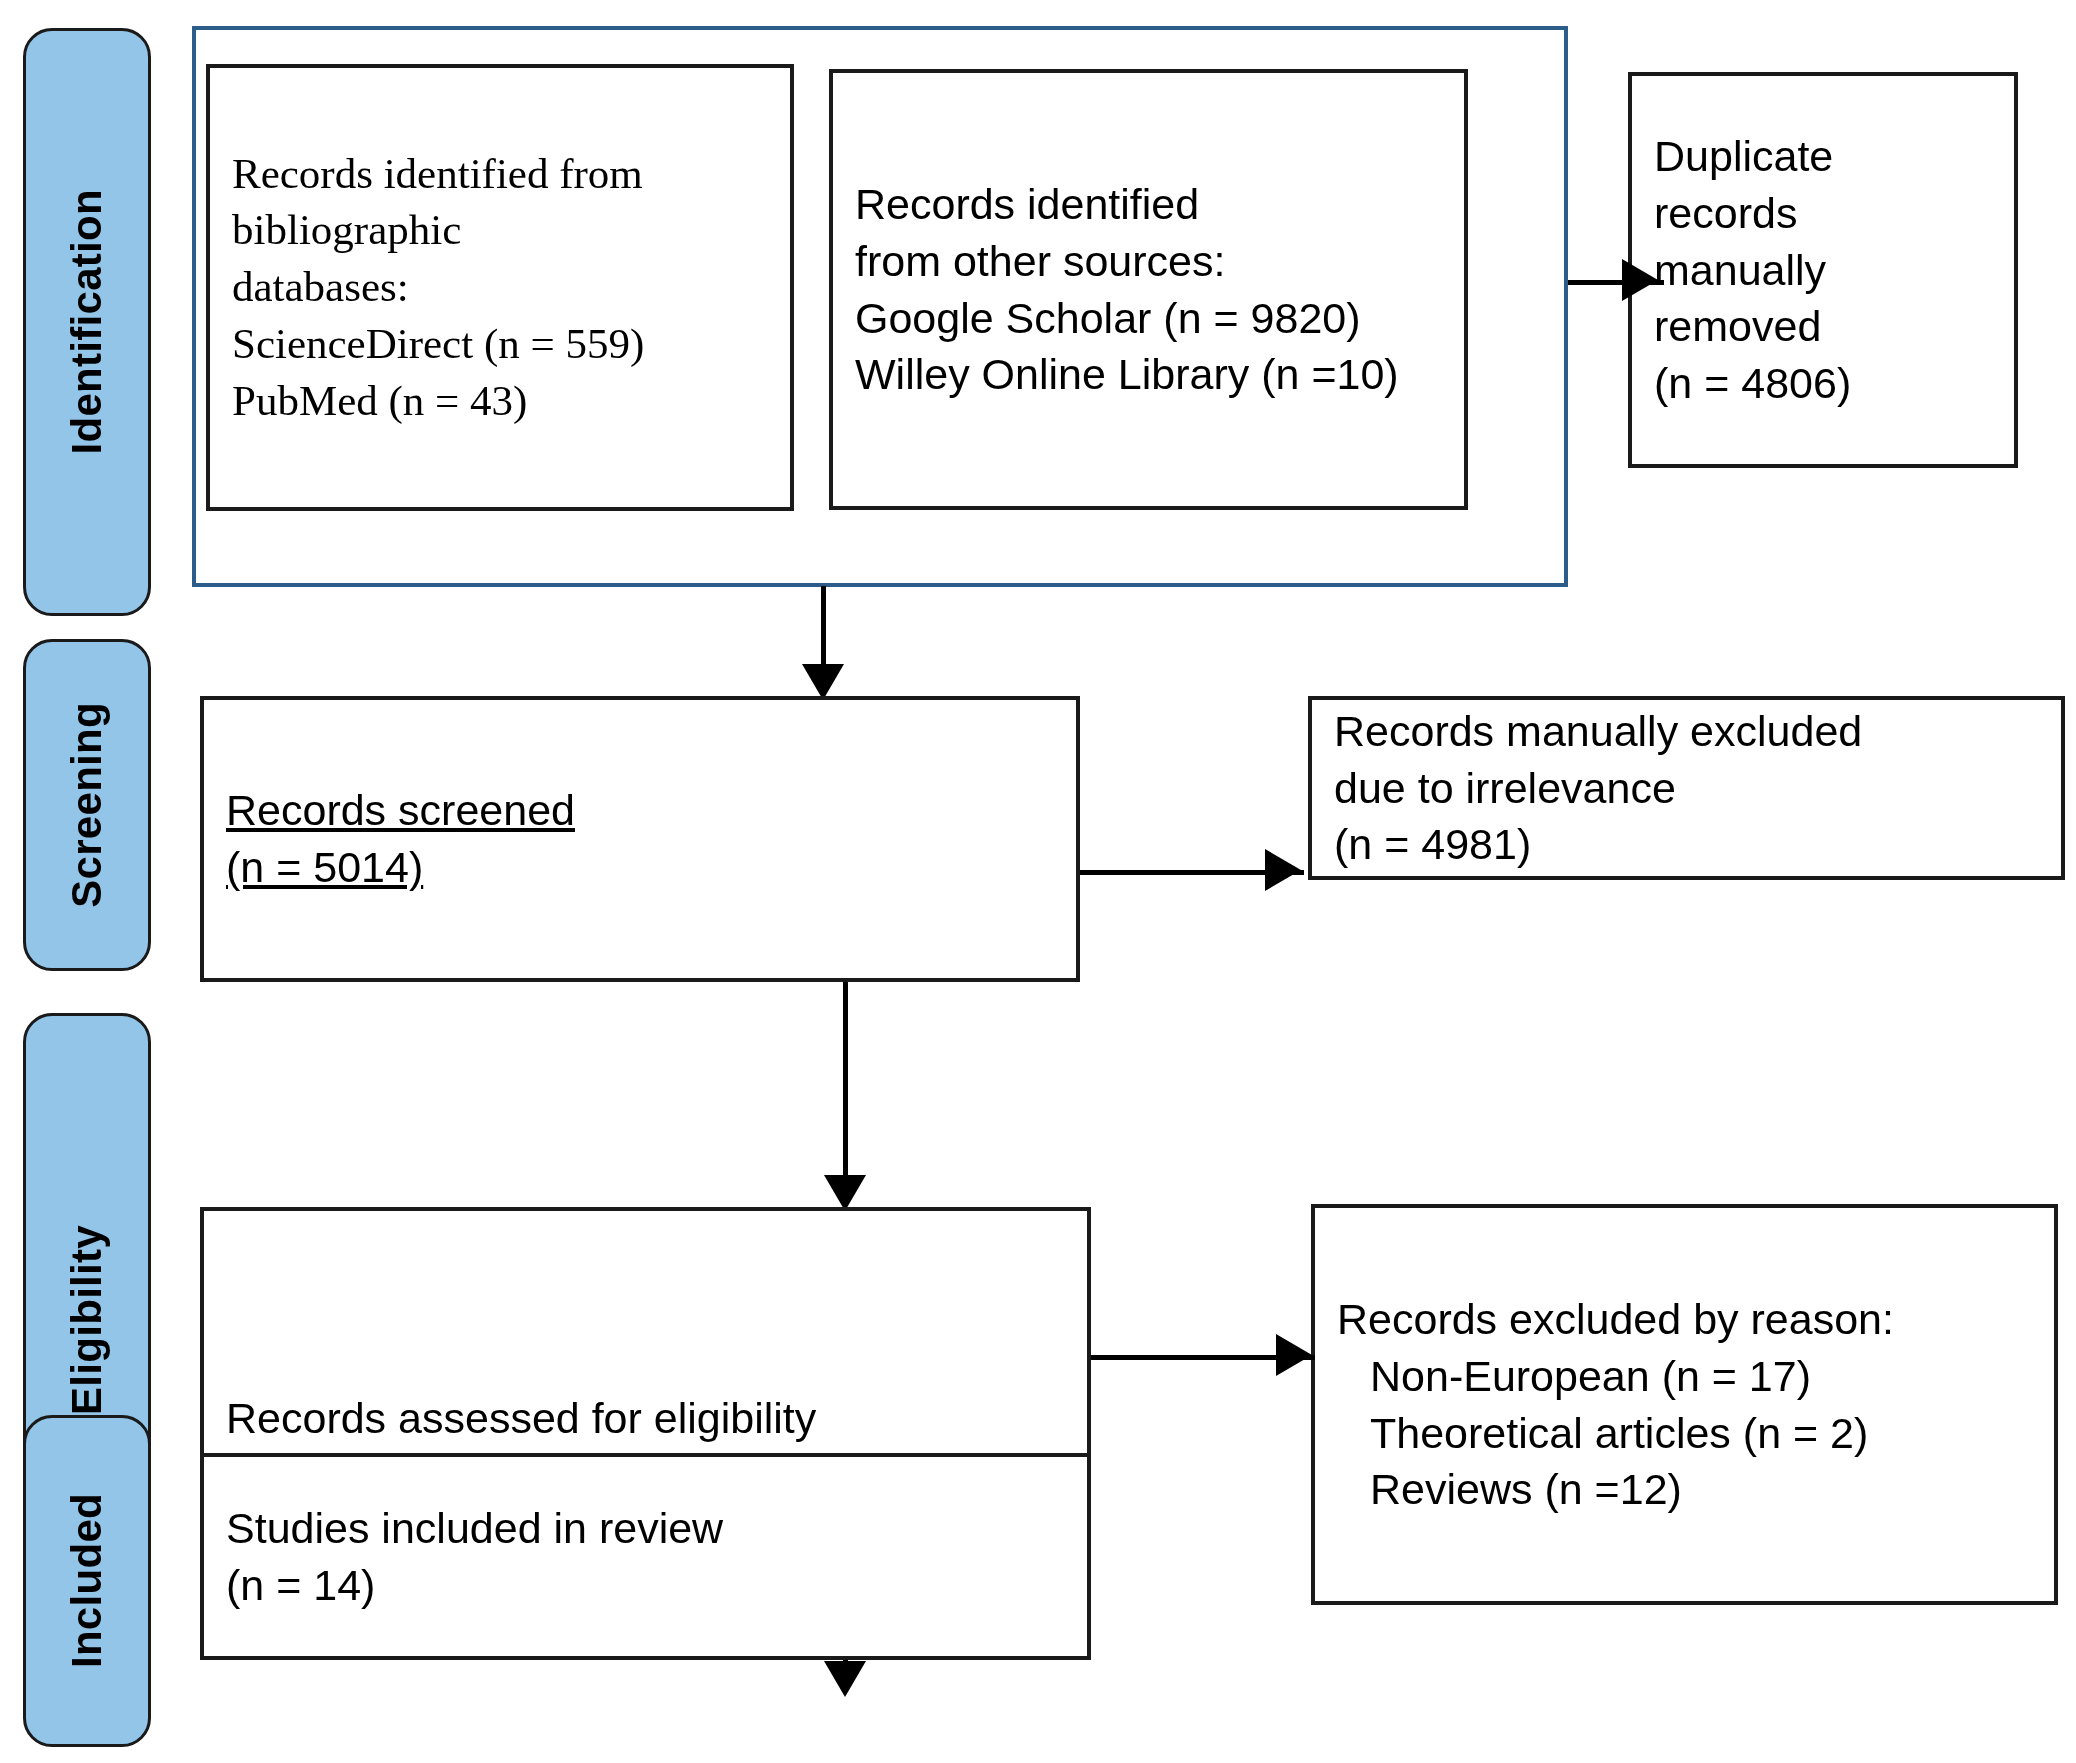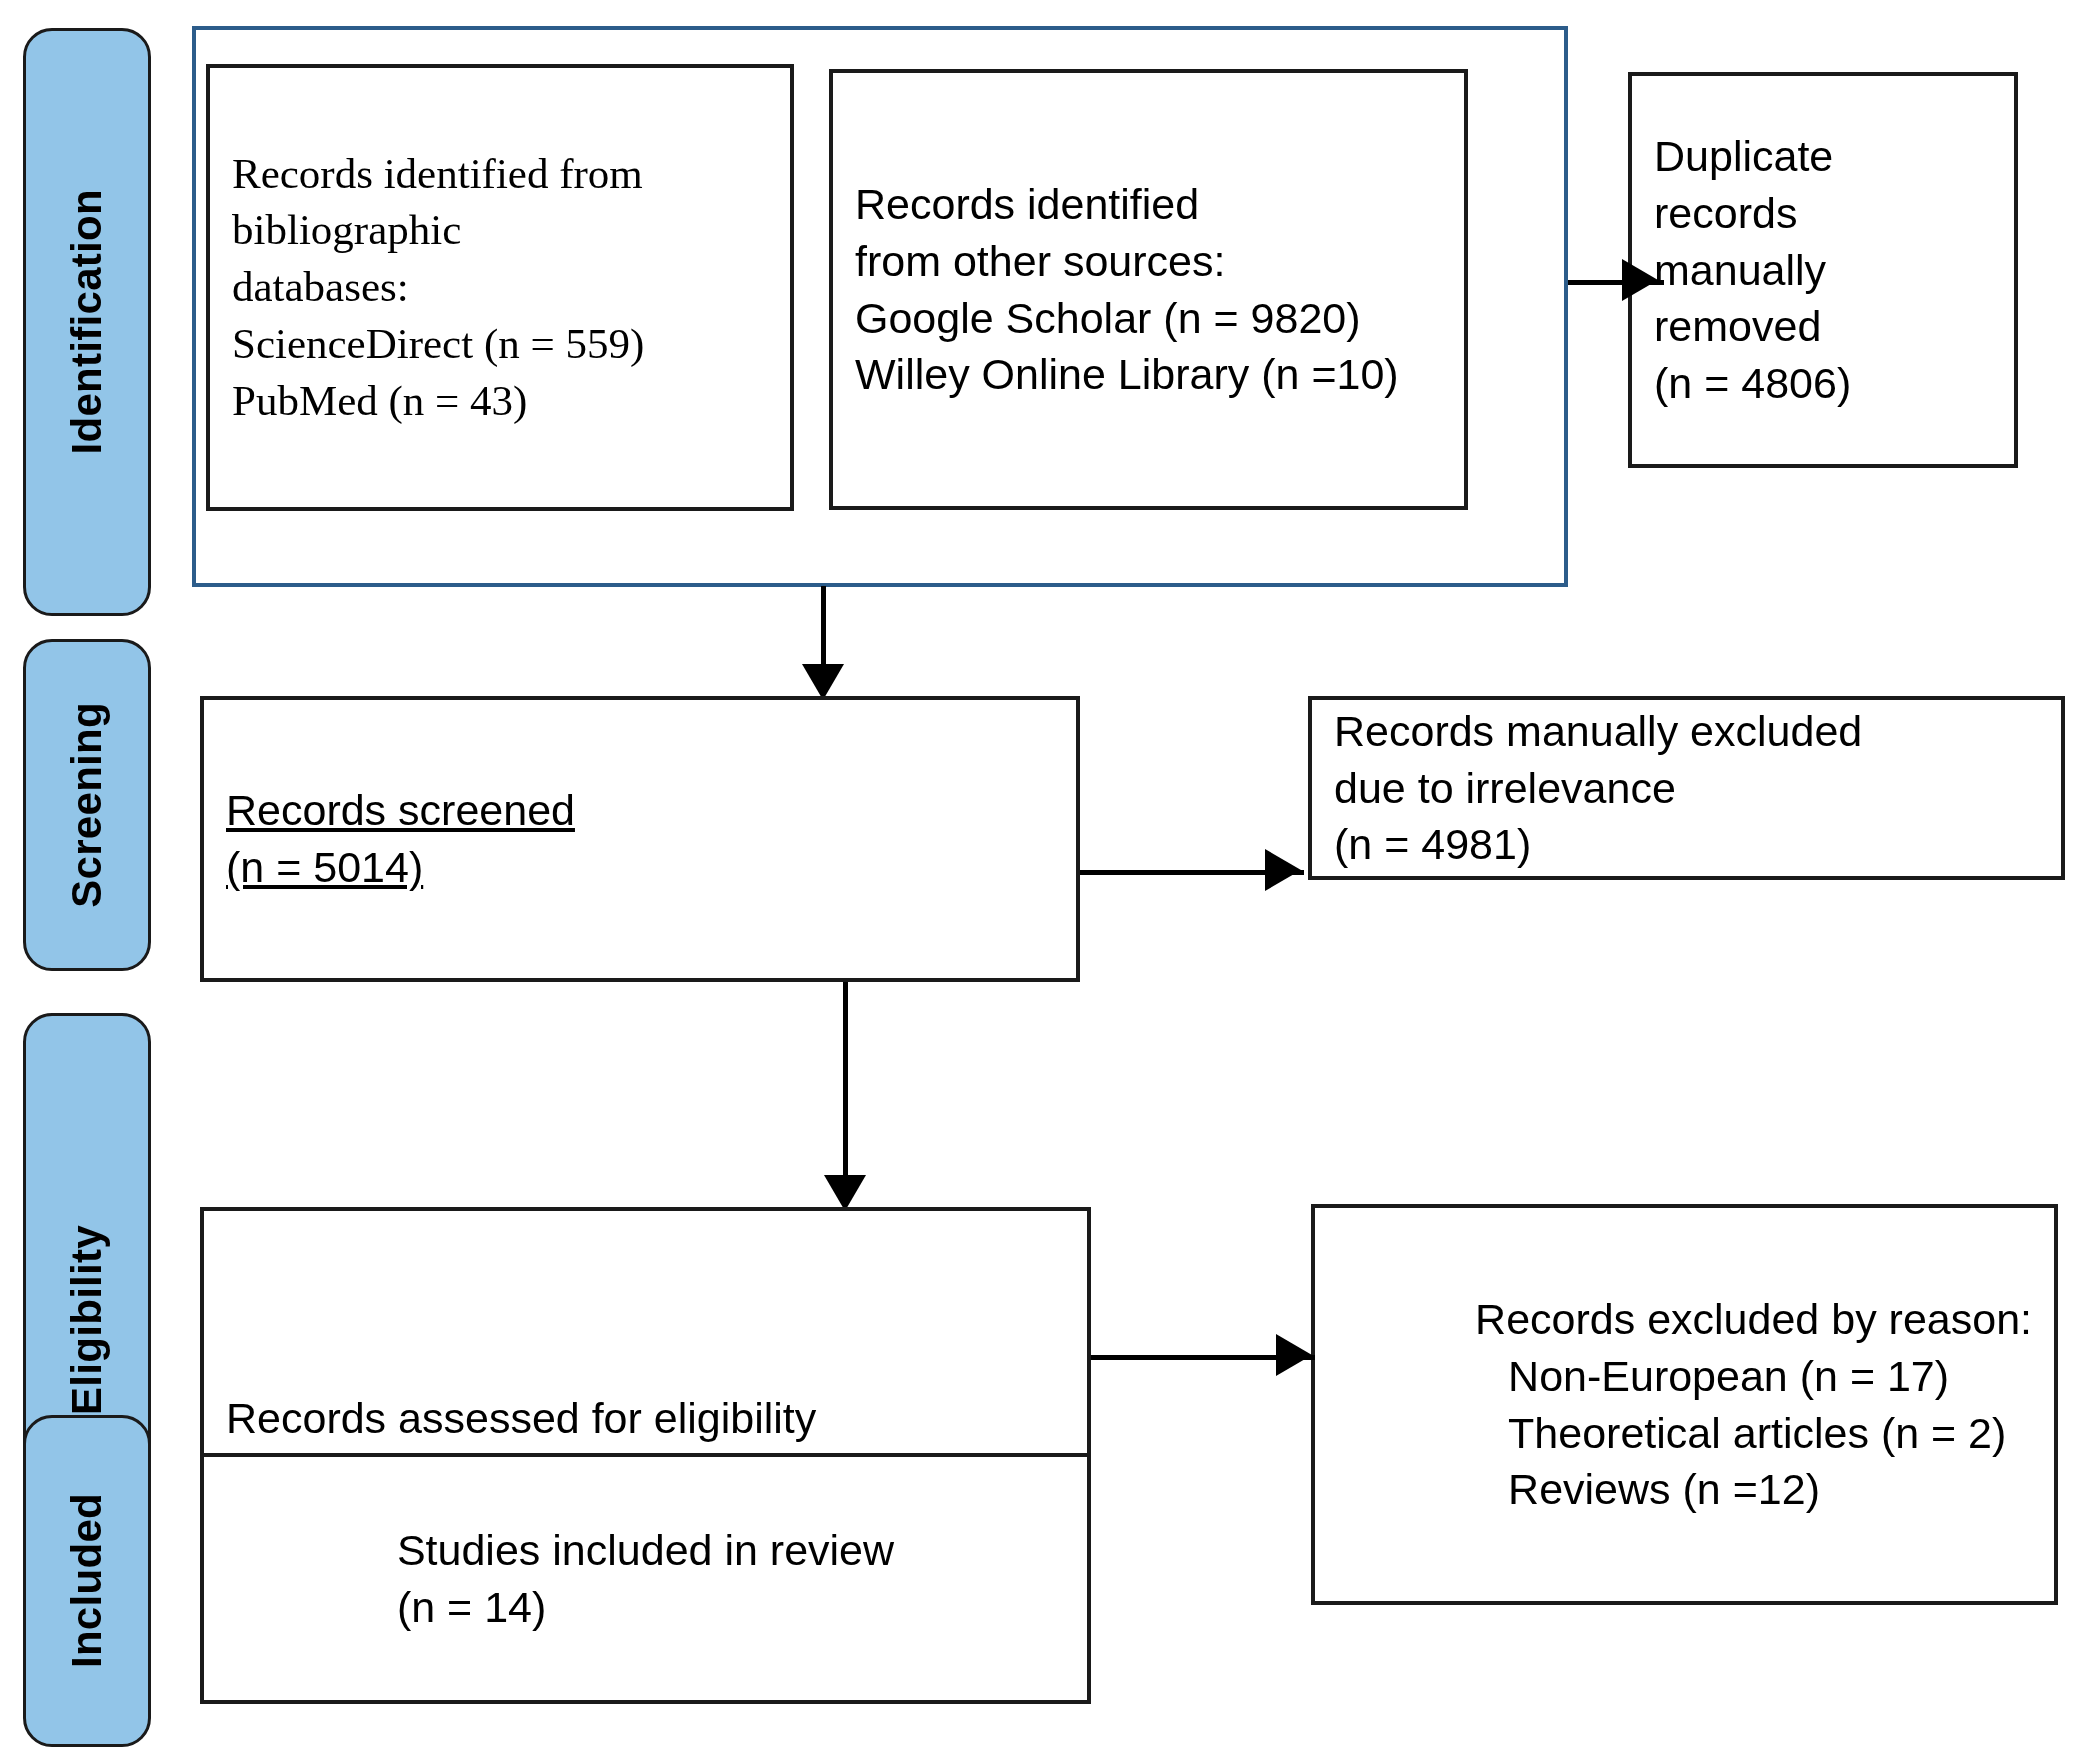--- a/index.html
+++ b/index.html
@@ -179,36 +179,36 @@
   <div class="vline" style="left:843px; top:982px; width:4.5px; height:211px;"></div>
   <div class="arrow-down" style="left:824px; top:1175px;"></div>
 
   <div class="box" style="left:200px; top:1207px; width:891px; height:300px;justify-content:flex-end;">
     <div class="lines">
       <div class="line">Records assessed for eligibility</div>
       <div class="line">(n = 45)</div>
     </div>
   </div>
 
-  <div class="box" style="left:1311px; top:1204px; width:747px; height:401px;align-items:flex-end;">
+  <div class="box" style="left:1311px; top:1204px; width:747px; height:401px;">
     <div class="lines">
       <div class="line">Records excluded by reason:</div>
       <div class="line indent">Non-European (n = 17)</div>
       <div class="line indent">Theoretical articles (n = 2)</div>
       <div class="line indent">Reviews (n =12)</div>
     </div>
   </div>
 
   <div class="hline" style="left:1091px; top:1355px; width:224px;"></div>
   <div class="arrow-right" style="left:1276px; top:1334px;"></div>
 
   <div class="vline" style="left:843px; top:1507px; width:4.5px; height:169px;"></div>
   <div class="arrow-down" style="left:824px; top:1661px;"></div>
 
-  <div class="box" style="left:200px; top:1453px; width:891px; height:251px;align-items:center;">
+  <div class="box" style="left:200px; top:1453px; width:891px; height:207px;">
     <div class="lines">
       <div class="line">Studies included in review</div>
       <div class="line">(n = 14)</div>
     </div>
   </div>
 
 </div>
 
 
 </body></html>

